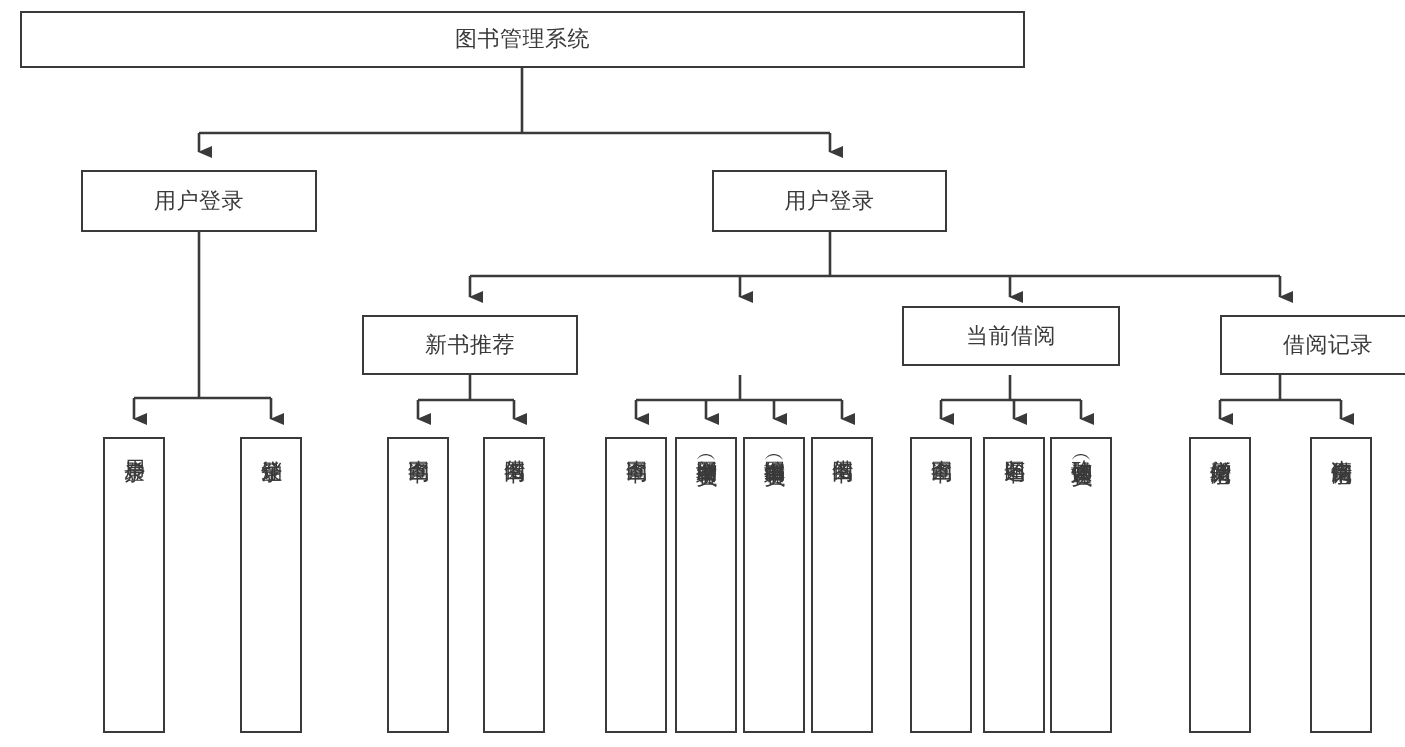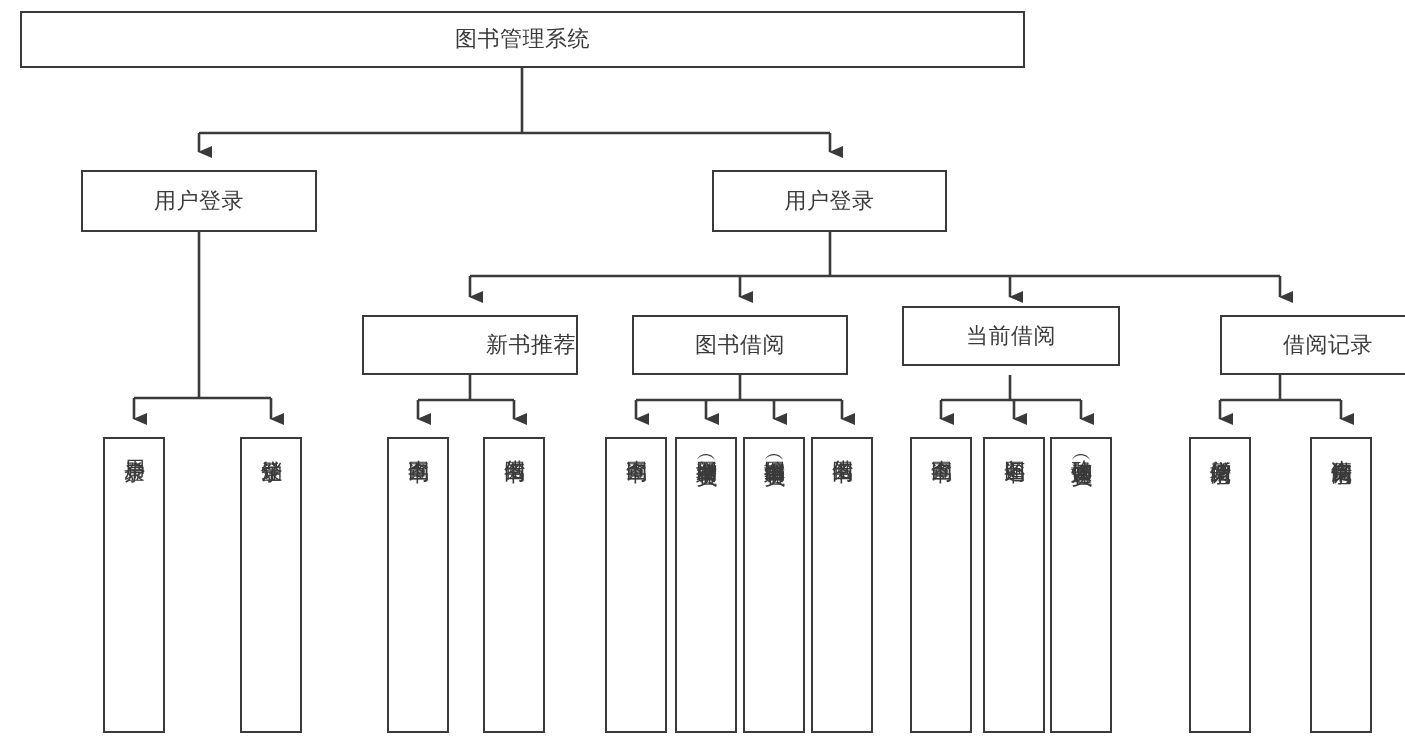--- a/index.html
+++ b/index.html
@@ -136,25 +136,22 @@
     <span class="node-label">图书管理系统</span>
   </div>
 
   <div class="node h-node" style="left:81px; top:170px; width:236px; height:62px;">
     <span class="node-label">用户登录</span>
   </div>
   <div class="node h-node" style="left:712px; top:170px; width:235px; height:62px;">
     <span class="node-label">用户登录</span>
   </div>
 
-  <div class="node h-node" style="left:362px; top:315px; width:216px; height:60px;justify-content:flex-end;">
+  <div class="node h-node" style="left:362px; top:315px; width:216px; height:60px;">
     <span class="node-label">新书推荐</span>
-  </div>
-  <div class="node h-node" style="left:632px; top:315px; width:216px; height:60px;">
-    <span class="node-label">图书借阅</span>
   </div>
   <div class="node h-node" style="left:902px; top:306px; width:218px; height:60px;">
     <span class="node-label">当前借阅</span>
   </div>
   <div class="node h-node" style="left:1172px; top:315px; width:216px; height:60px;margin-left:48px;">
     <span class="node-label">借阅记录</span>
   </div>
 
   <div class="node v-node" style="left:103px; top:437px; width:62px; height:296px;">
     <span class="node-label">用户登录</span>

